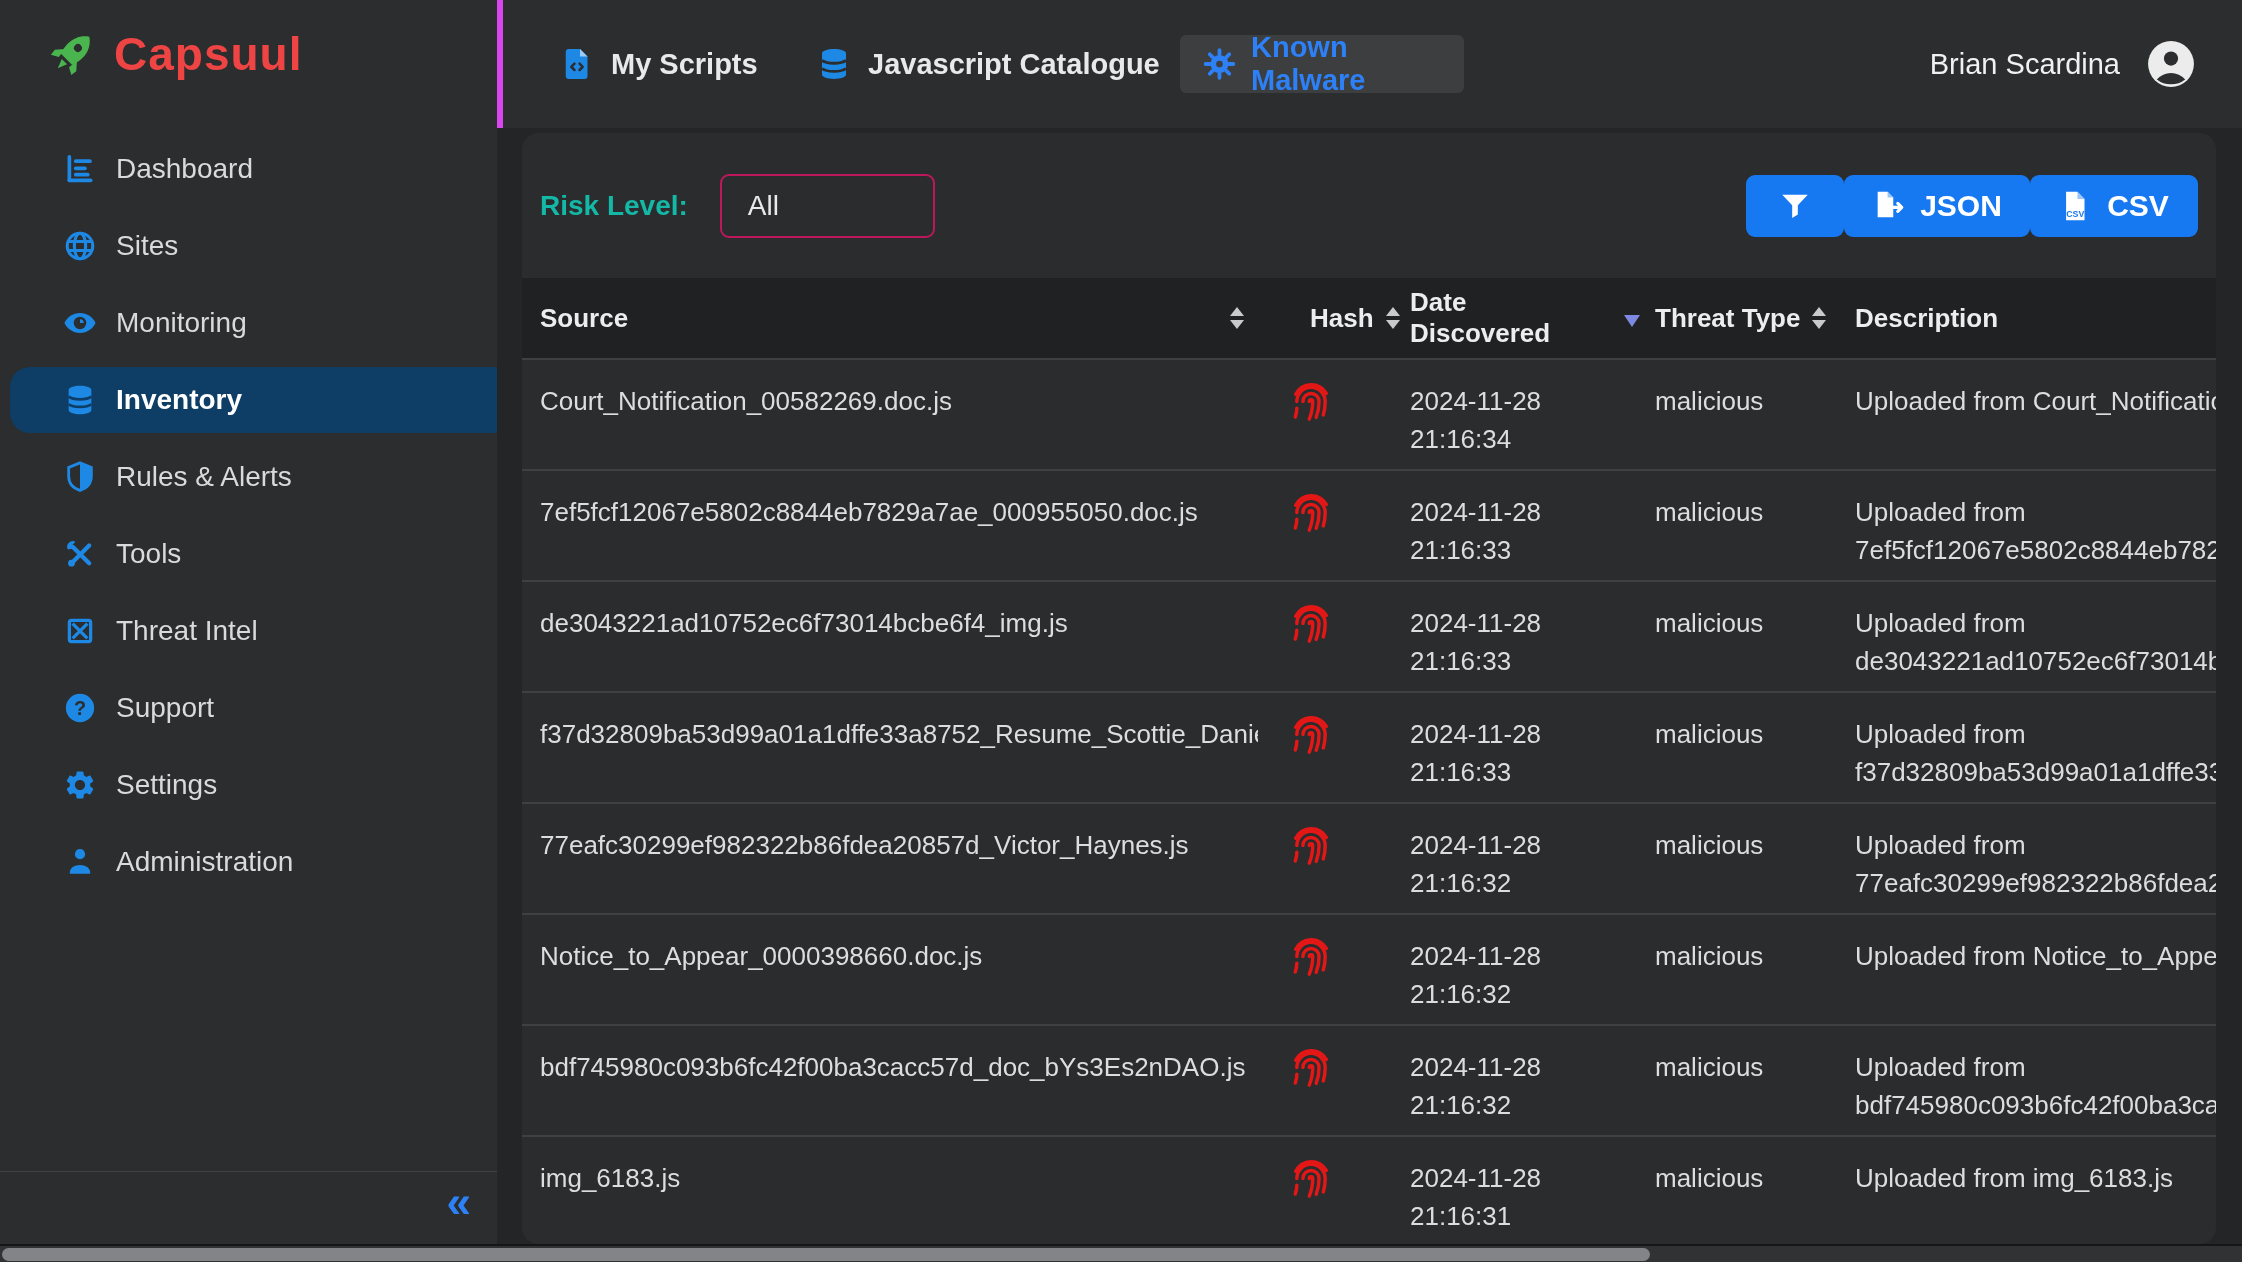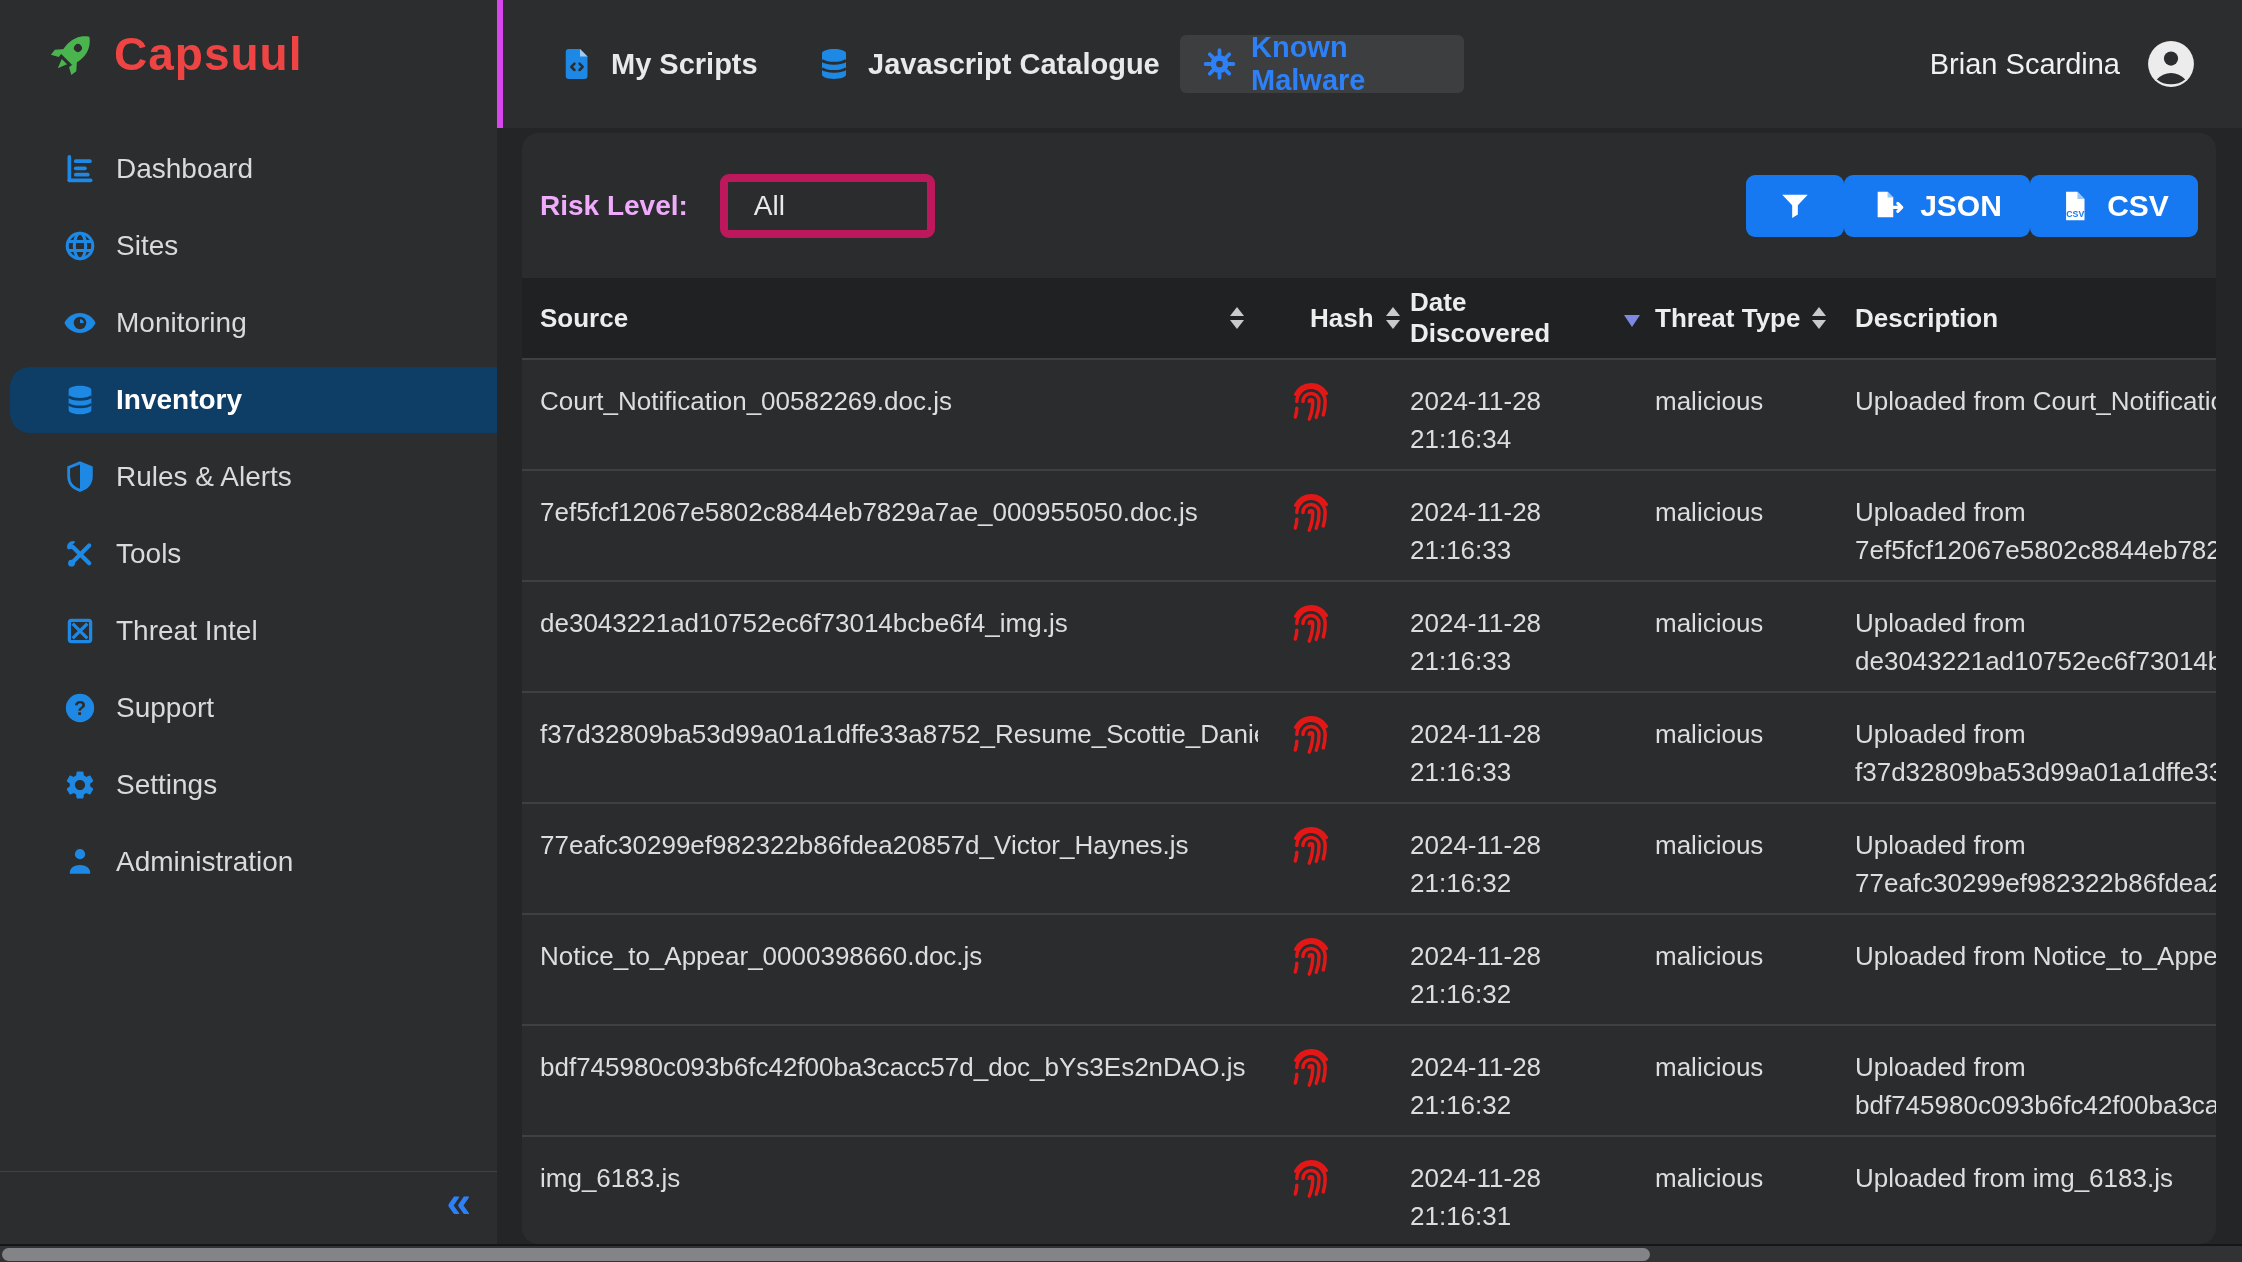--- a/index.html
+++ b/index.html
@@ -27,22 +27,22 @@
   .tab-label{font-size:29px;font-weight:bold;color:#e8e9ea;}
   .tab-pill{position:absolute;left:677px;top:35px;width:284px;height:58px;background:#3c3e40;border-radius:6px;display:flex;align-items:center;gap:14px;padding-left:22px;box-sizing:border-box;cursor:pointer;justify-content:flex-end;}
   .tab-pill .tab-label{color:#2d80f5;}
   .user{position:absolute;right:52px;top:0;height:128px;display:flex;align-items:center;gap:26px;margin-left:32px;}
   .user-name{font-size:29px;color:#f0f1f1;}
   .avatar{width:50px;height:50px;}
 
   
   .panel{position:absolute;left:522px;top:133px;width:1694px;height:1111px;background:#2a2c2d;border-radius:16px;overflow:hidden;}
   .filter-row{height:145px;display:flex;align-items:center;padding:0 18px;box-sizing:border-box;}
-  .risk-label{font-size:28px;font-weight:bold;color:#f0abfc;}
-  .risk-select{margin-left:32px;width:215px;height:64px;border:8px solid #be185d;border-radius:9px;display:flex;align-items:center;padding-left:26px;box-sizing:border-box;font-size:28px;color:#e8e9ea;cursor:pointer;}
+  .risk-label{font-size:28px;font-weight:bold;color:#14b8a6;}
+  .risk-select{margin-left:32px;width:215px;height:64px;border:2px solid #be185d;border-radius:9px;display:flex;align-items:center;padding-left:26px;box-sizing:border-box;font-size:28px;color:#e8e9ea;cursor:pointer;}
   .actions{margin-left:auto;display:flex;align-items:center;}
   .btn{height:62px;background:#1779f2;border:none;border-radius:9px;display:flex;align-items:center;justify-content:center;gap:14px;color:#fff;font-size:30px;font-weight:bold;cursor:pointer;font-family:inherit;}
   .btn svg{width:34px;height:34px;}
   .btn-filter{width:98px;}
   .btn-json{width:186px;}
   .btn-csv{width:168px;}
 
   
   .tablewrap{width:2020px;}
   .thead{display:flex;height:80px;background:#1f2122;align-items:stretch;}

